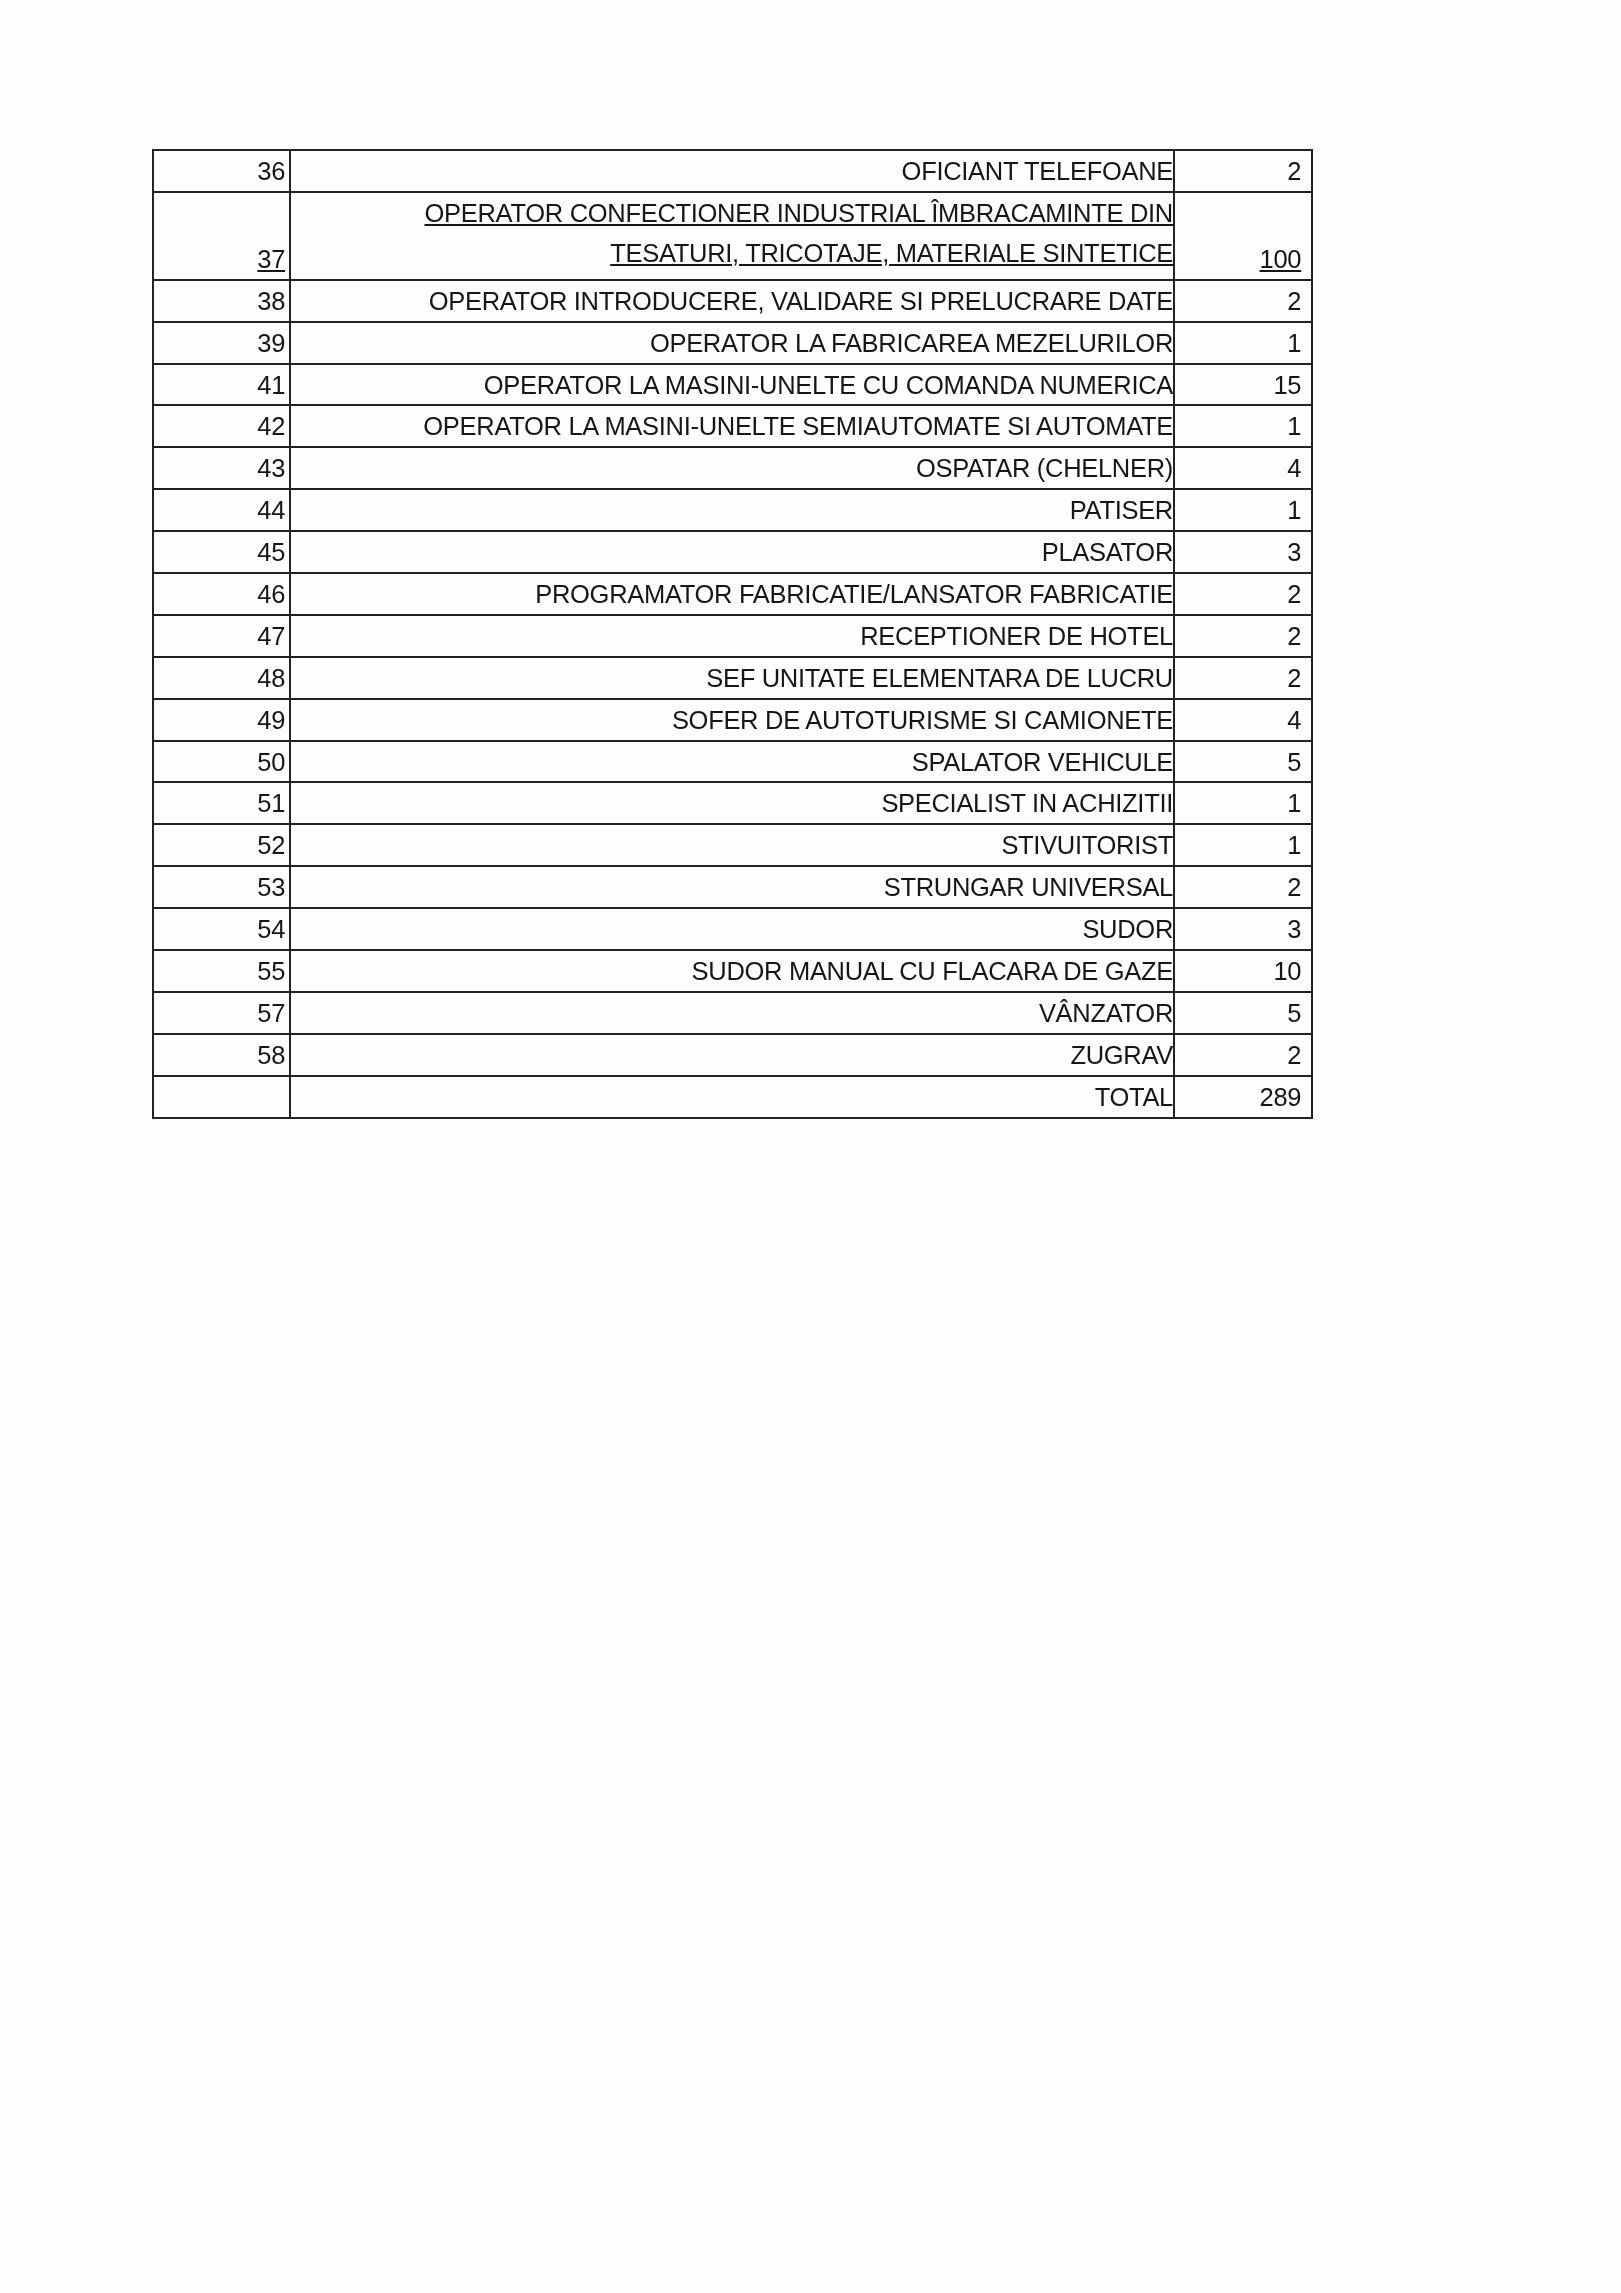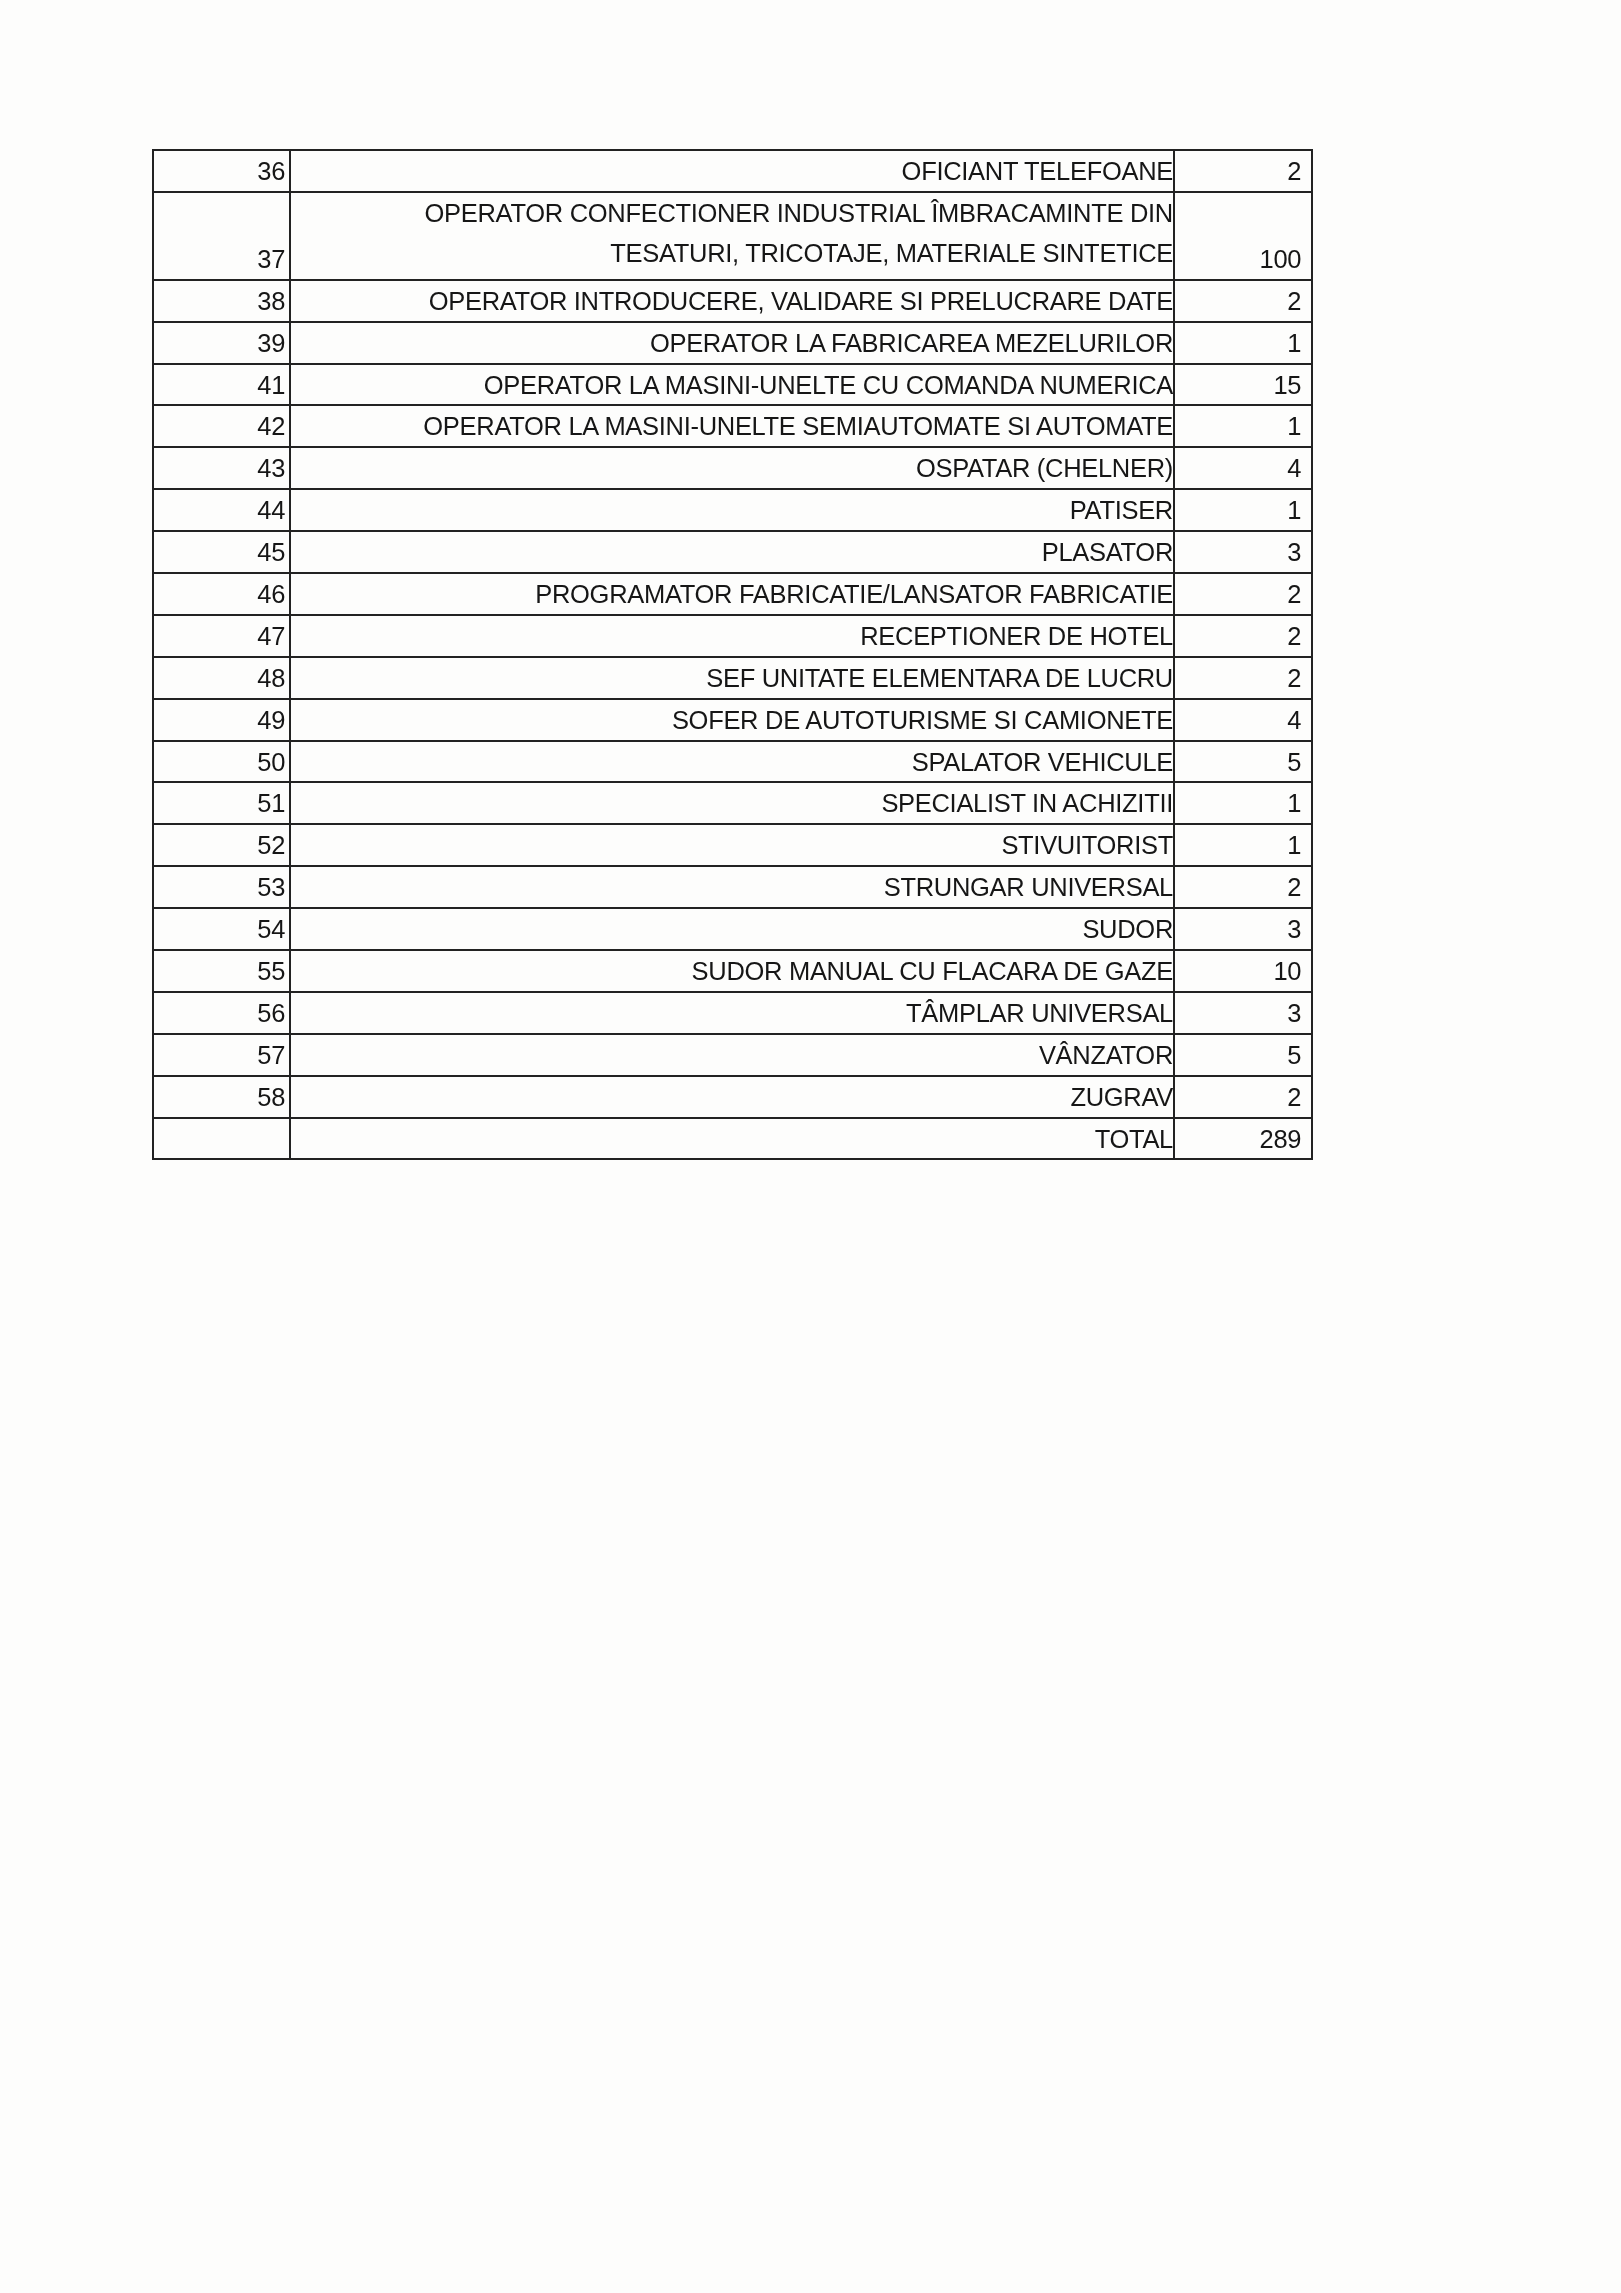--- a/index.html
+++ b/index.html
@@ -45,21 +45,21 @@
   }
   td.td-occ {
     text-align: right;
     padding-left: 7.8px;
     white-space: pre-line;
   }
   td.td-cnt {
     text-align: right;
     padding-right: 9.8px;
   }
-  tr.row-tall td { height: 78px; }
+  tr.row-tall td { height: 78px; text-decoration: underline; }
   tr.row-tall td.td-occ { line-height: 40px; padding-bottom: 5.9px; }
 </style>
 </head>
 <body>
 
 <div class="page">
   <table class="jobs-table">
     <colgroup>
       <col class="c-no">
       <col class="c-occ">
@@ -156,25 +156,20 @@
           <td class="td-no">54</td>
           <td class="td-occ">SUDOR</td>
           <td class="td-cnt">3</td>
         </tr>
         <tr class="table-row">
           <td class="td-no">55</td>
           <td class="td-occ">SUDOR MANUAL CU FLACARA DE GAZE</td>
           <td class="td-cnt">10</td>
         </tr>
         <tr class="table-row">
-          <td class="td-no">56</td>
-          <td class="td-occ">TÂMPLAR UNIVERSAL</td>
-          <td class="td-cnt">3</td>
-        </tr>
-        <tr class="table-row">
           <td class="td-no">57</td>
           <td class="td-occ">VÂNZATOR</td>
           <td class="td-cnt">5</td>
         </tr>
         <tr class="table-row">
           <td class="td-no">58</td>
           <td class="td-occ">ZUGRAV</td>
           <td class="td-cnt">2</td>
         </tr>
         <tr class="table-row row-total">

